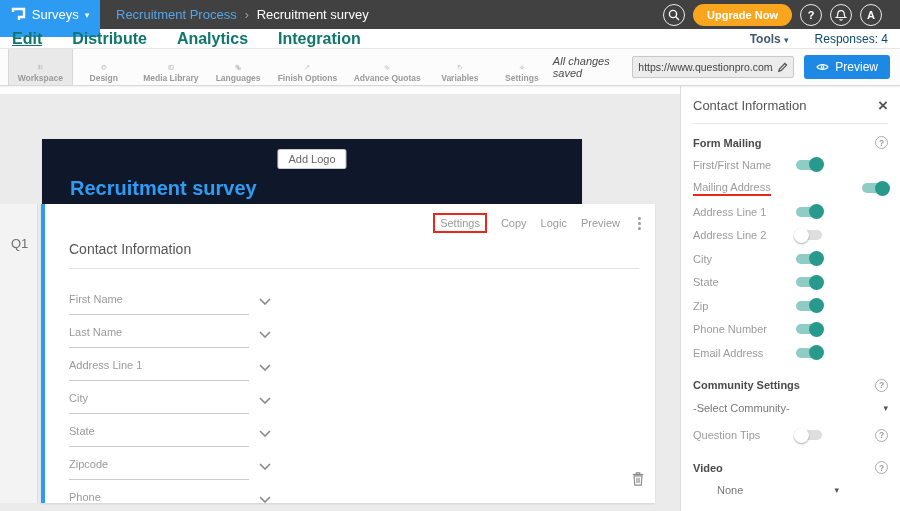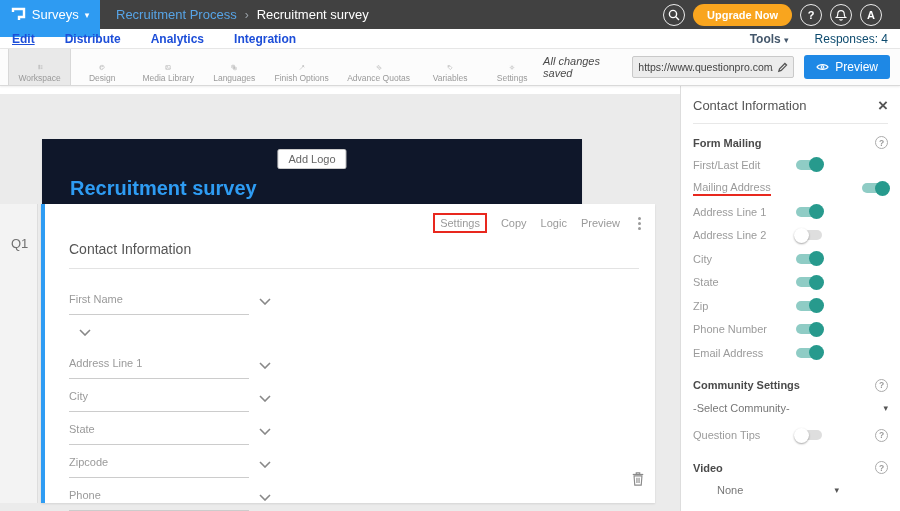--- a/index.html
+++ b/index.html
@@ -15,30 +15,30 @@
   .crumbs { margin-left:16px; display:flex; align-items:center; gap:8px; font-size:13px; }
   .crumb-parent { color:#57a4e6; cursor:pointer; }
   .crumb-sep { color:#9aa0a6; font-size:12px; }
   .crumb-current { color:#fff; }
   .top-actions { margin-left:auto; display:flex; align-items:center; gap:8px; padding-right:18px; }
   .circle-btn { width:22px; height:22px; border:1.5px solid #ececec; border-radius:50%; display:flex; align-items:center; justify-content:center; color:#fff; font-size:11px; font-weight:bold; cursor:pointer; }
   .upgrade { background:#f9a51e; color:#fff; font-size:11px; font-weight:bold; border-radius:12px; padding:5px 14px; cursor:pointer; }
 
   
   .tabsrow { height:20px; background:#fff; display:flex; align-items:center; padding:0 12px; border-bottom:1px solid #e7e7e7; }
-  .tab { font-size:12px; color:#1d4ed8; margin-right:30px; cursor:pointer; font-weight:bold; }
+  .tab { font-size:16px; color:#0f766e; margin-right:30px; cursor:pointer; font-weight:bold; }
   .tab.active { text-decoration:underline; }
   .tabs-right { margin-left:auto; display:flex; align-items:center; gap:26px; }
   .tools { font-size:12px; color:#44576b; font-weight:bold; cursor:pointer; }
   .tools .caret { font-size:9px; }
   .responses { font-size:12px; color:#0c4a6e; cursor:pointer; }
 
   
   .toolbar { height:37px; background:#fcfcfc; border-bottom:1px solid #d9d9d9; display:flex; align-items:stretch; padding-left:8px; box-shadow:0 1px 2px rgba(0,0,0,.07); position:relative; z-index:2; }
-  .tool-item { min-width:62px; padding:15px 10px 2px; display:flex; flex-direction:column; align-items:center; justify-content:center; cursor:pointer; }
+  .tool-item { min-width:62px; padding:15px 10px 2px; display:flex; flex-direction:column; align-items:center; justify-content:center; cursor:pointer;font-weight:bold; }
   .tool-item.active { background:#e9e9e9; border-left:1px solid #d8d8d8; border-right:1px solid #d8d8d8; }
   .tool-item svg { width:16px; height:16px; stroke:#a3a3a3; fill:none; stroke-width:1.3; }
   .tool-item .t-lab { font-size:8.5px; color:#9a9a9a; margin-top:2px; white-space:nowrap; }
   .toolbar-right { margin-left:auto; display:flex; align-items:center; padding-right:10px; gap:10px; }
   .saved { font-size:11px; font-style:italic; color:#4a4a4a; }
   .urlbox { width:162px; height:22px; background:#ececec; border:1px solid #c9c9c9; border-radius:2px; display:flex; align-items:center; padding:0 5px; gap:4px; }
   .urlbox .url { flex:1; font-size:10.5px; color:#444; white-space:nowrap; overflow:hidden; }
   .urlbox svg { width:11px; height:11px; stroke:#555; fill:none; stroke-width:1.4; flex:none; cursor:pointer; }
   .preview-btn { background:#1e88e5; color:#fff; font-size:12px; border:none; border-radius:3px; padding:5px 12px; display:flex; align-items:center; gap:6px; cursor:pointer; }
   .preview-btn svg { width:13px; height:10px; stroke:#fff; fill:none; stroke-width:1.2; }
@@ -274,20 +274,21 @@
         <div class="fields" data-name="contact-form-fields">
           <div class="field-row" data-name="field-first-name">
             <span class="req" data-name="required-asterisk"></span>
             <div class="field-label-wrap" data-name="field-input"><span class="field-label">First Name</span></div>
             <span class="chev" data-name="field-options-dropdown"><svg viewBox="0 0 12 7">
                   <polyline points="1,1 6,6 11,1"></polyline>
                 </svg></span>
           </div>
           <div class="field-row" data-name="field-last-name">
             <span class="req" data-name="required-asterisk"></span>
+            <div class="field-label-wrap" data-name="field-input"><span class="field-label">Last Name</span></div>
             <span class="chev" data-name="field-options-dropdown"><svg viewBox="0 0 12 7">
                   <polyline points="1,1 6,6 11,1"></polyline>
                 </svg></span>
           </div>
           <div class="field-row" data-name="field-address-line-1">
             <span class="req" data-name="required-asterisk"></span>
             <div class="field-label-wrap" data-name="field-input"><span class="field-label">Address Line 1</span></div>
             <span class="chev" data-name="field-options-dropdown"><svg viewBox="0 0 12 7">
                   <polyline points="1,1 6,6 11,1"></polyline>
                 </svg></span>
@@ -341,21 +342,21 @@
         <span class="close-x" data-name="close-icon">×</span>
       </div>
       <hr data-name="divider">
 
       <div class="sec-head" data-name="form-fields-section-header">
         <span class="sec-label">Form Mailing</span>
         <span class="help" data-name="help-icon">?</span>
       </div>
 
       <div class="prow" data-name="panel-toggle-row">
-        <span class="t-label" data-annotated="false">First/Last Edit</span>
+        <span class="t-label" data-annotated="false">First/First Name</span>
         <span class="toggle" data-name="toggle-first-last-name" data-state="on">
             <span class="knob"></span>
           </span>
       </div>
       <div class="prow" data-name="panel-toggle-row">
         <span class="t-label" data-annotated="true">Mailing Address</span>
         <span class="toggle" data-name="toggle-mailing-address" data-state="on">
             <span class="knob"></span>
           </span>
       </div>

